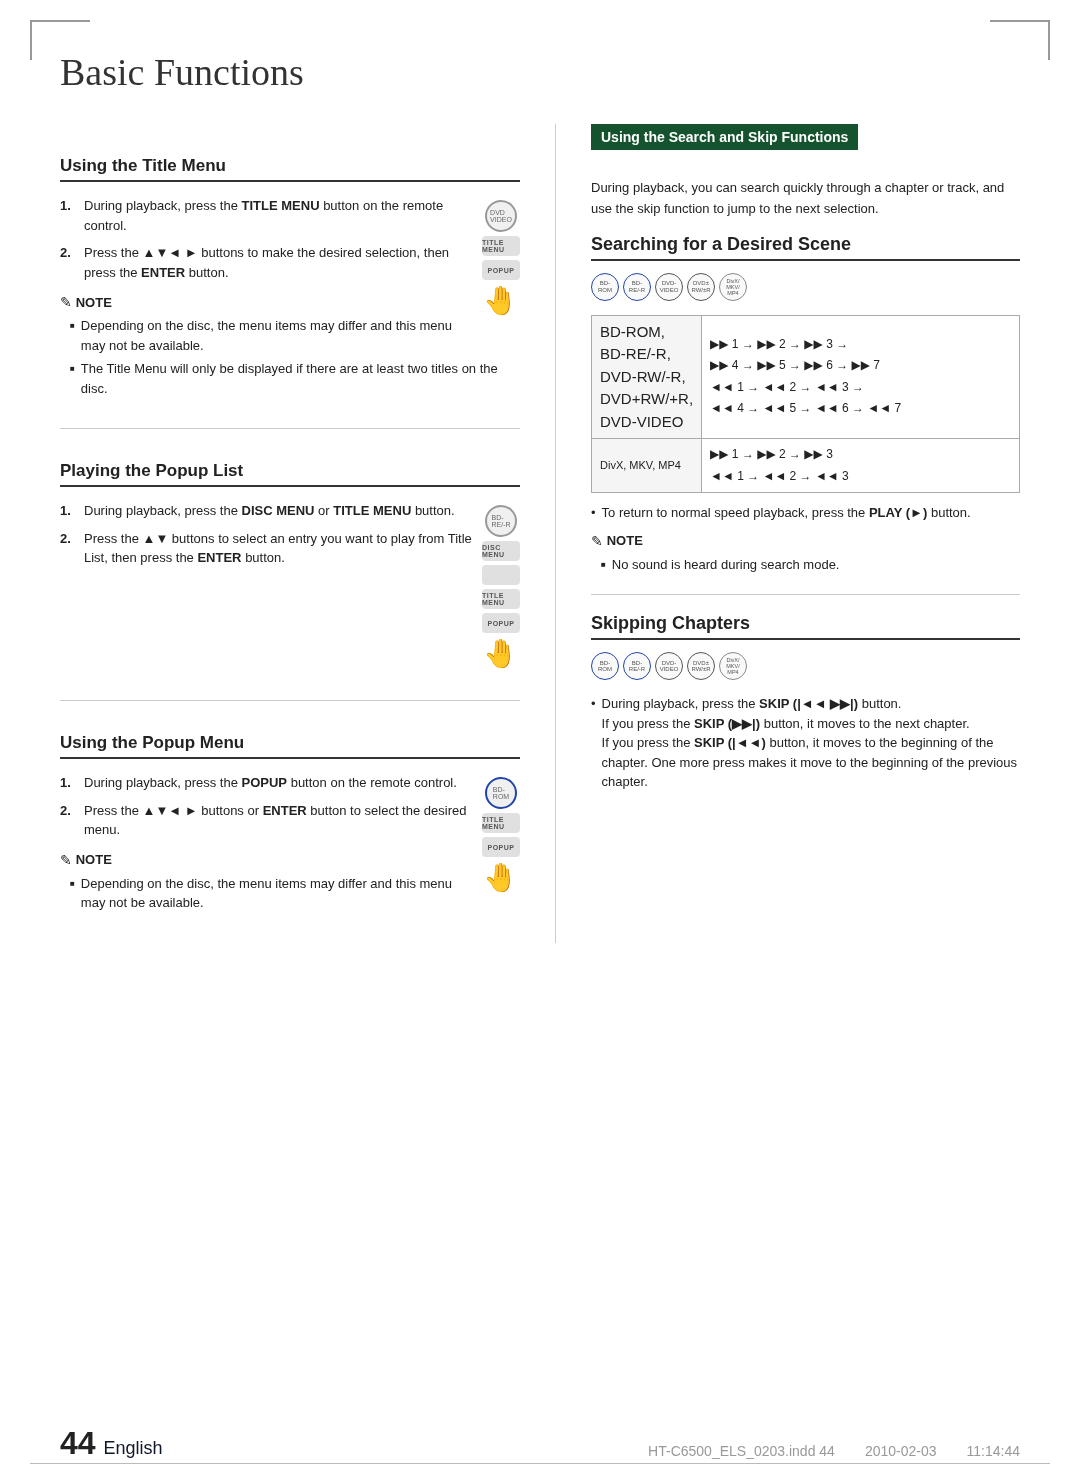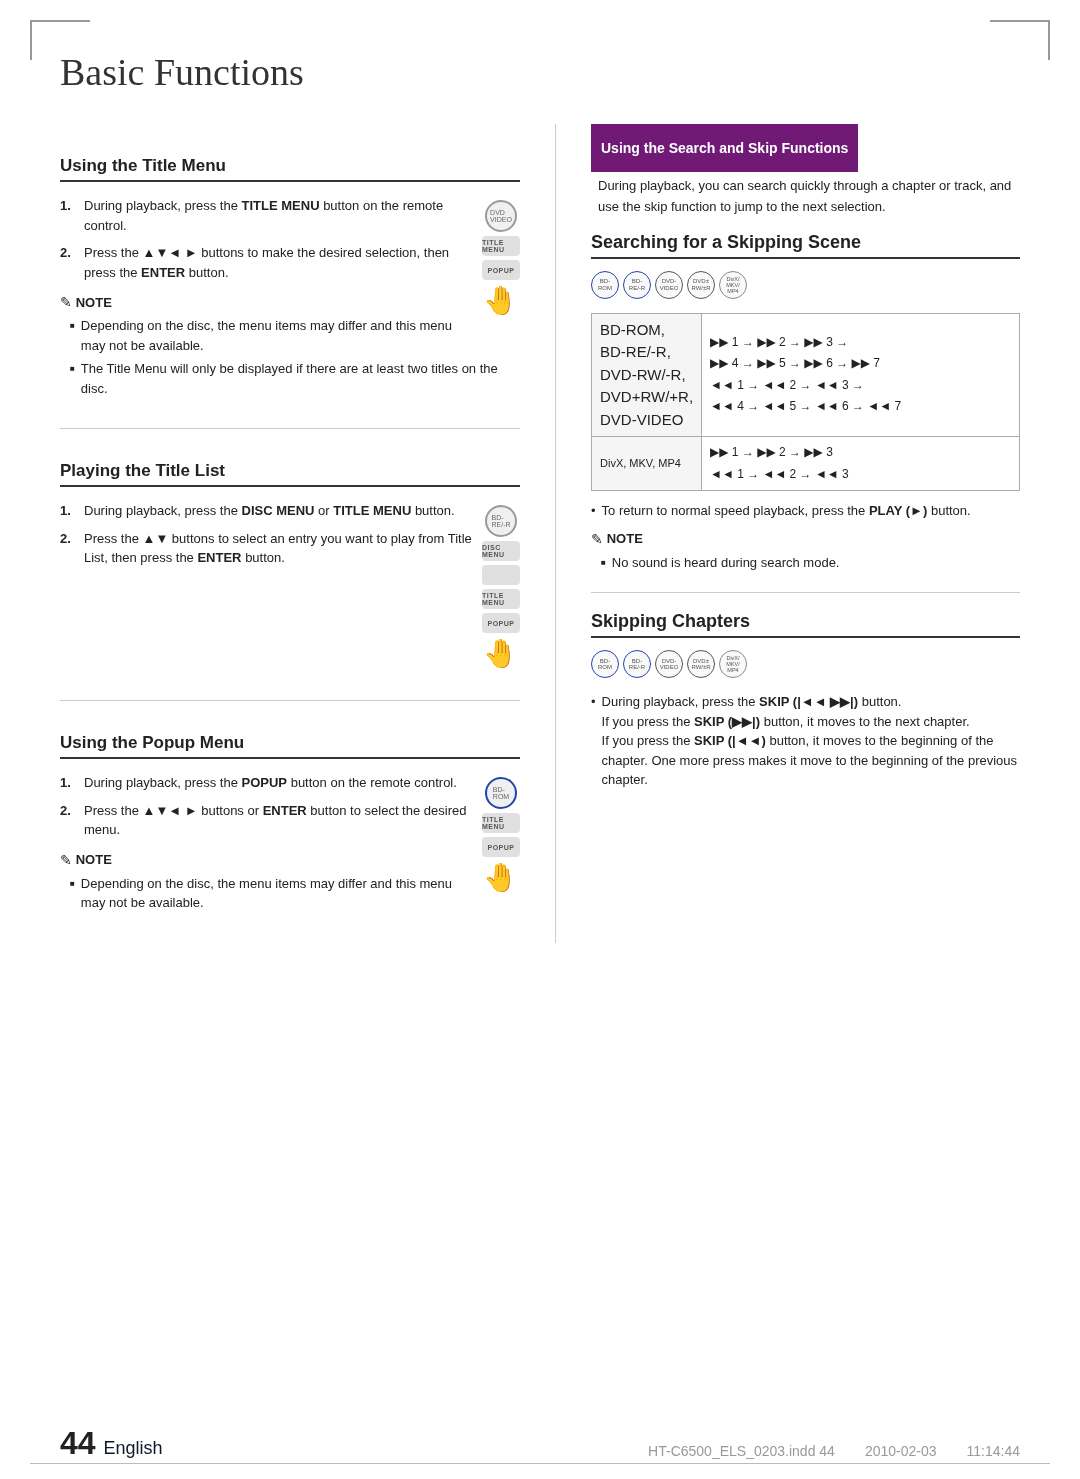--- a/index.html
+++ b/index.html
@@ -82,23 +82,23 @@
       color: #222;
       border-bottom: 2px solid #333;
       padding-bottom: 4px;
       margin-bottom: 14px;
       margin-top: 32px;
     }
     .section-title-highlight {
       font-size: 14px;
       font-weight: bold;
       color: #fff;
-      background: #701a75;
-      padding: 16px 10px;
-      margin-bottom: 4px;
+      background: #14532d;
+      padding: 5px 10px;
+      margin-bottom: 28px;
       display: inline-block;
     }
     .subsection-title {
       font-size: 18px;
       font-weight: bold;
       color: #222;
       border-bottom: 2px solid #333;
       padding-bottom: 4px;
       margin-bottom: 12px;
       margin-top: 10px;
@@ -388,21 +388,21 @@
             <li>
                 <span>The Title Menu will only be displayed if there are at least two titles on the disc.</span>
               </li>
           </ul>
         </div>
       </div>
 
       <hr class="section-divider">
 
       <div class="section-block clearfix">
-        <h2 class="section-title">Playing the Title List</h2>
+        <h2 class="section-title">Playing the Popup List</h2>
 
         <div class="remote-img" style="margin-top:4px;">
           <div class="remote-circle" style="font-size:7px;width:32px;height:32px;">BD-<br>RE/-R</div>
           <div class="remote-btn-small">DISC MENU</div>
           <div style="width:38px;height:20px;background:#e0e0e0;border-radius:4px;"></div>
           <div class="remote-btn-small">TITLE MENU</div>
           <div class="remote-btn-small">POPUP</div>
           <div class="remote-hand">🤚</div>
         </div>
 
@@ -455,25 +455,25 @@
       </div>
 
     </div>
 
     <div class="col-divider"></div>
 
     <div class="col-right">
 
       <div style="margin-bottom:14px;">
         <div class="section-title-highlight">Using the Search and Skip Functions</div>
-        <p style="line-height:1.6;font-size:13px;margin-left:7px;">During playback, you can search quickly through a chapter or track, and use the skip function to jump to the next selection.</p>
+        <p style="line-height:1.6;font-size:13px;">During playback, you can search quickly through a chapter or track, and use the skip function to jump to the next selection.</p>
       </div>
 
       <div class="section-block">
-        <h2 class="subsection-title">Searching for a Skipping Scene</h2>
+        <h2 class="subsection-title">Searching for a Desired Scene</h2>
 
         <div class="disc-icons">
           <div class="disc-icon">
             <div class="circle bluray">BD-<br>ROM</div>
           </div>
           <div class="disc-icon">
             <div class="circle bluray">BD-<br>RE/-R</div>
           </div>
           <div class="disc-icon">
             <div class="circle dvd">DVD-<br>VIDEO</div>

